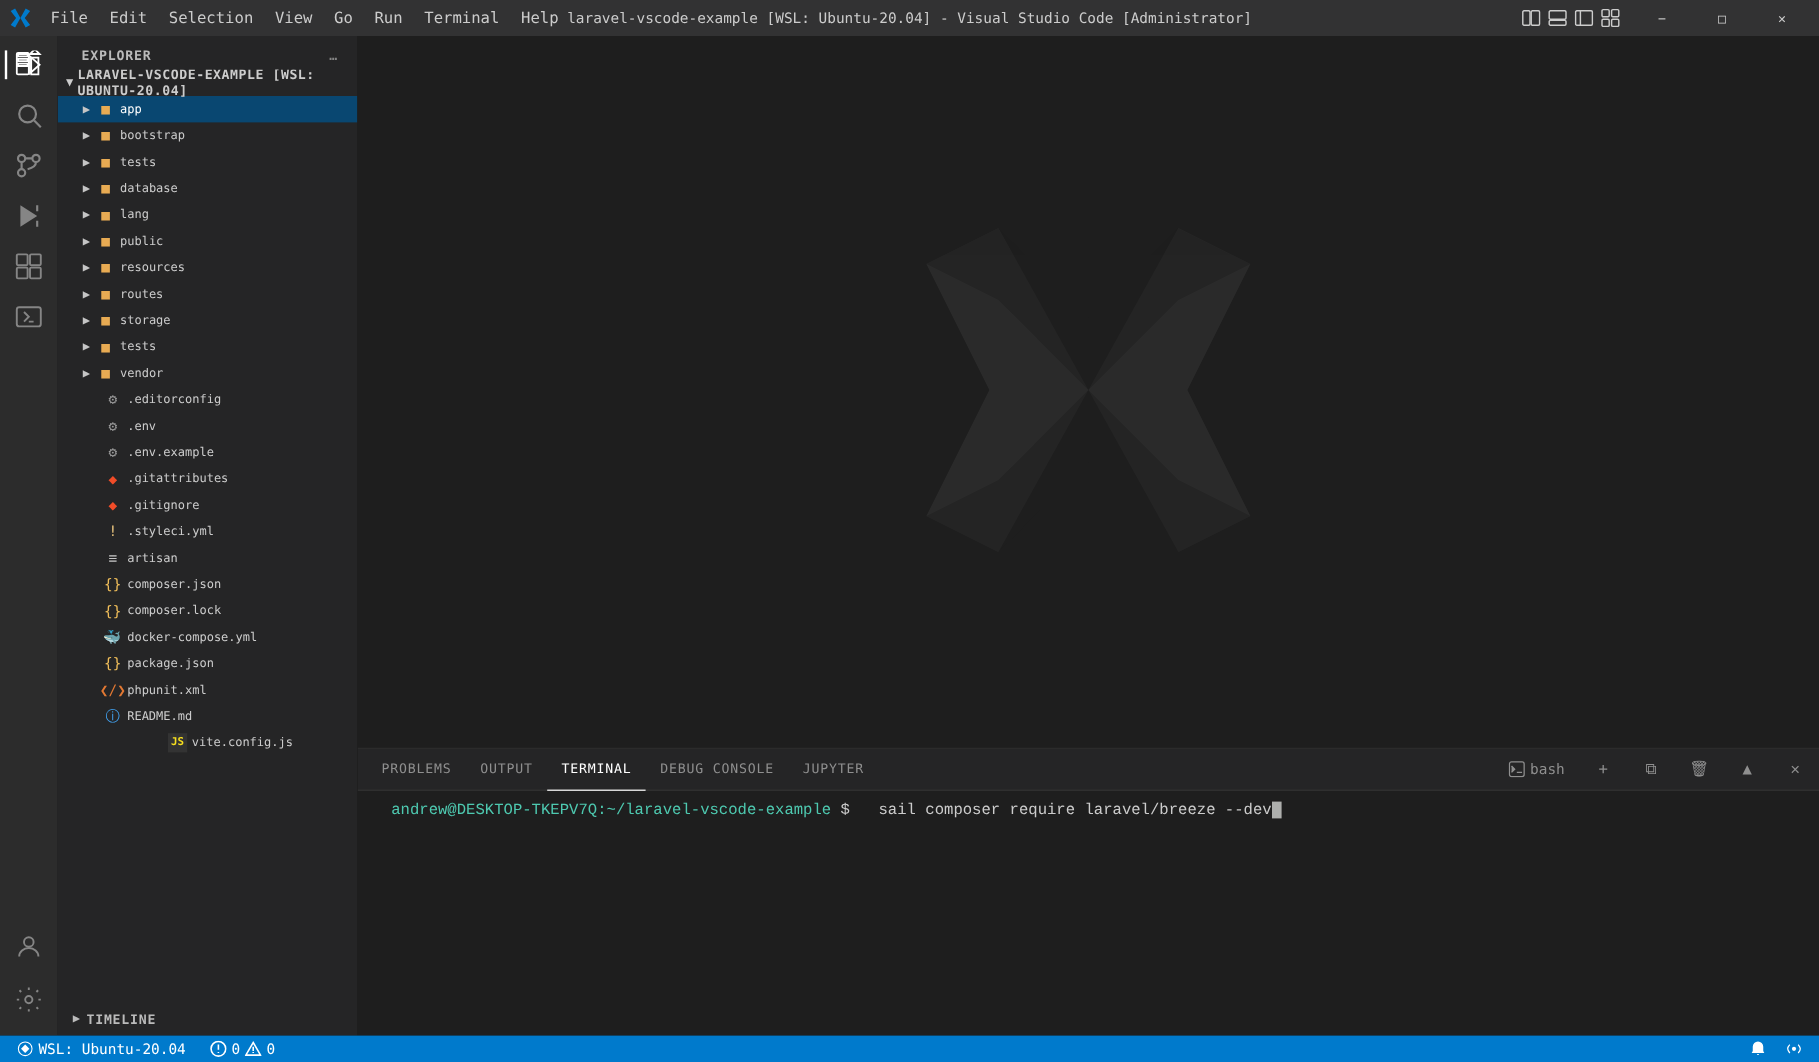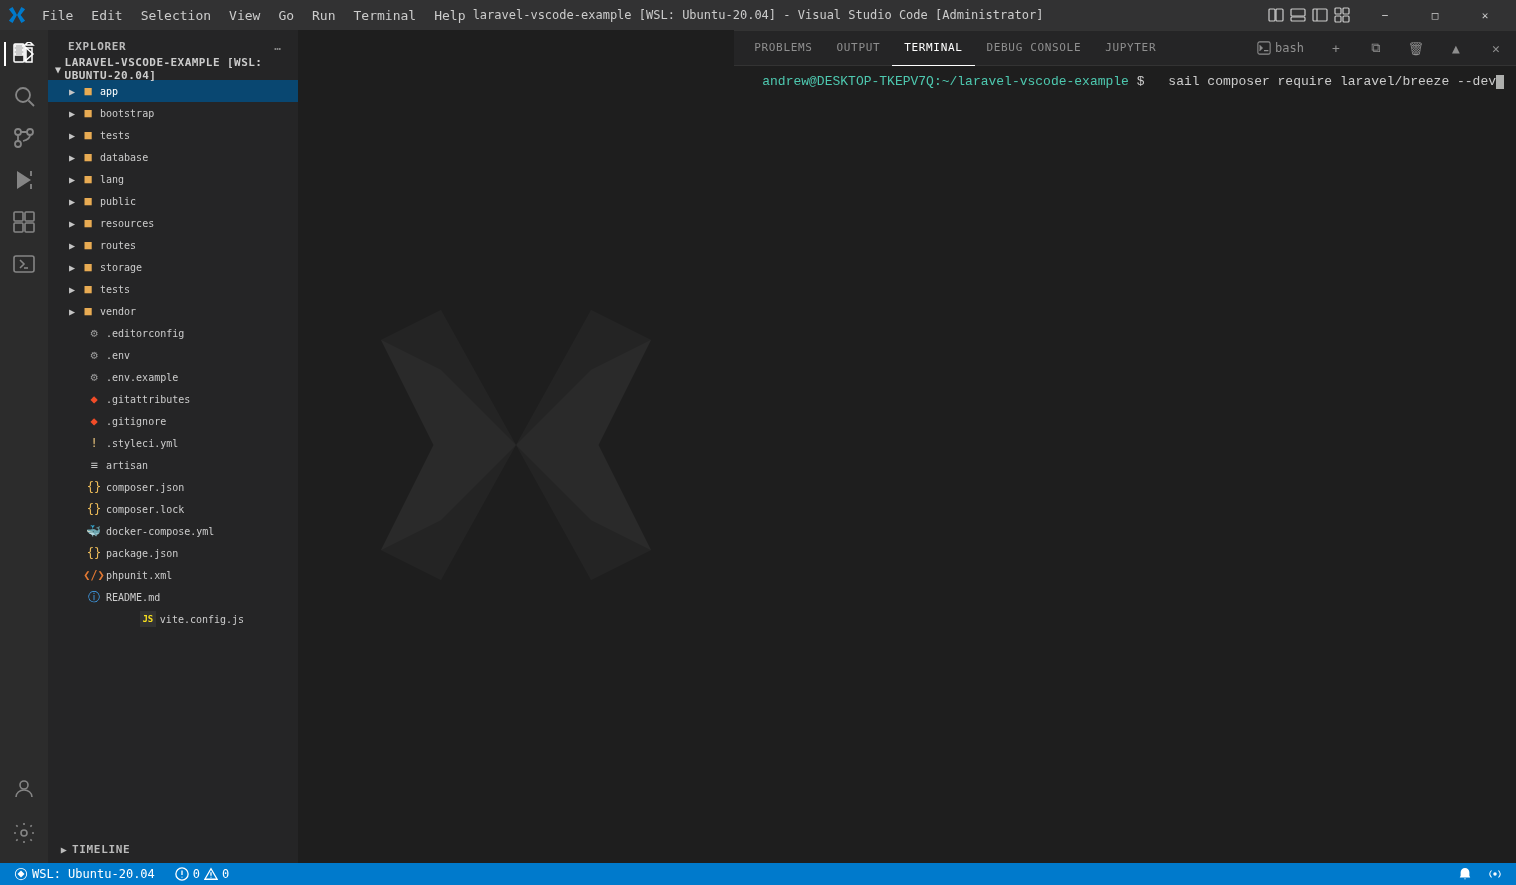--- a/index.html
+++ b/index.html
@@ -224,21 +224,21 @@
       display: flex;
       align-items: center;
       justify-content: center;
       font-size: 10px;
     }
 
     
     .editor-area {
       flex: 1;
       display: flex;
-      flex-direction: row;
+      flex-direction: column;
       background: #1e1e1e;
       overflow: hidden;
     }
     .editor-main {
       flex: 1;
       display: flex;
       align-items: center;
       justify-content: center;
       background: #1e1e1e;
       position: relative;

